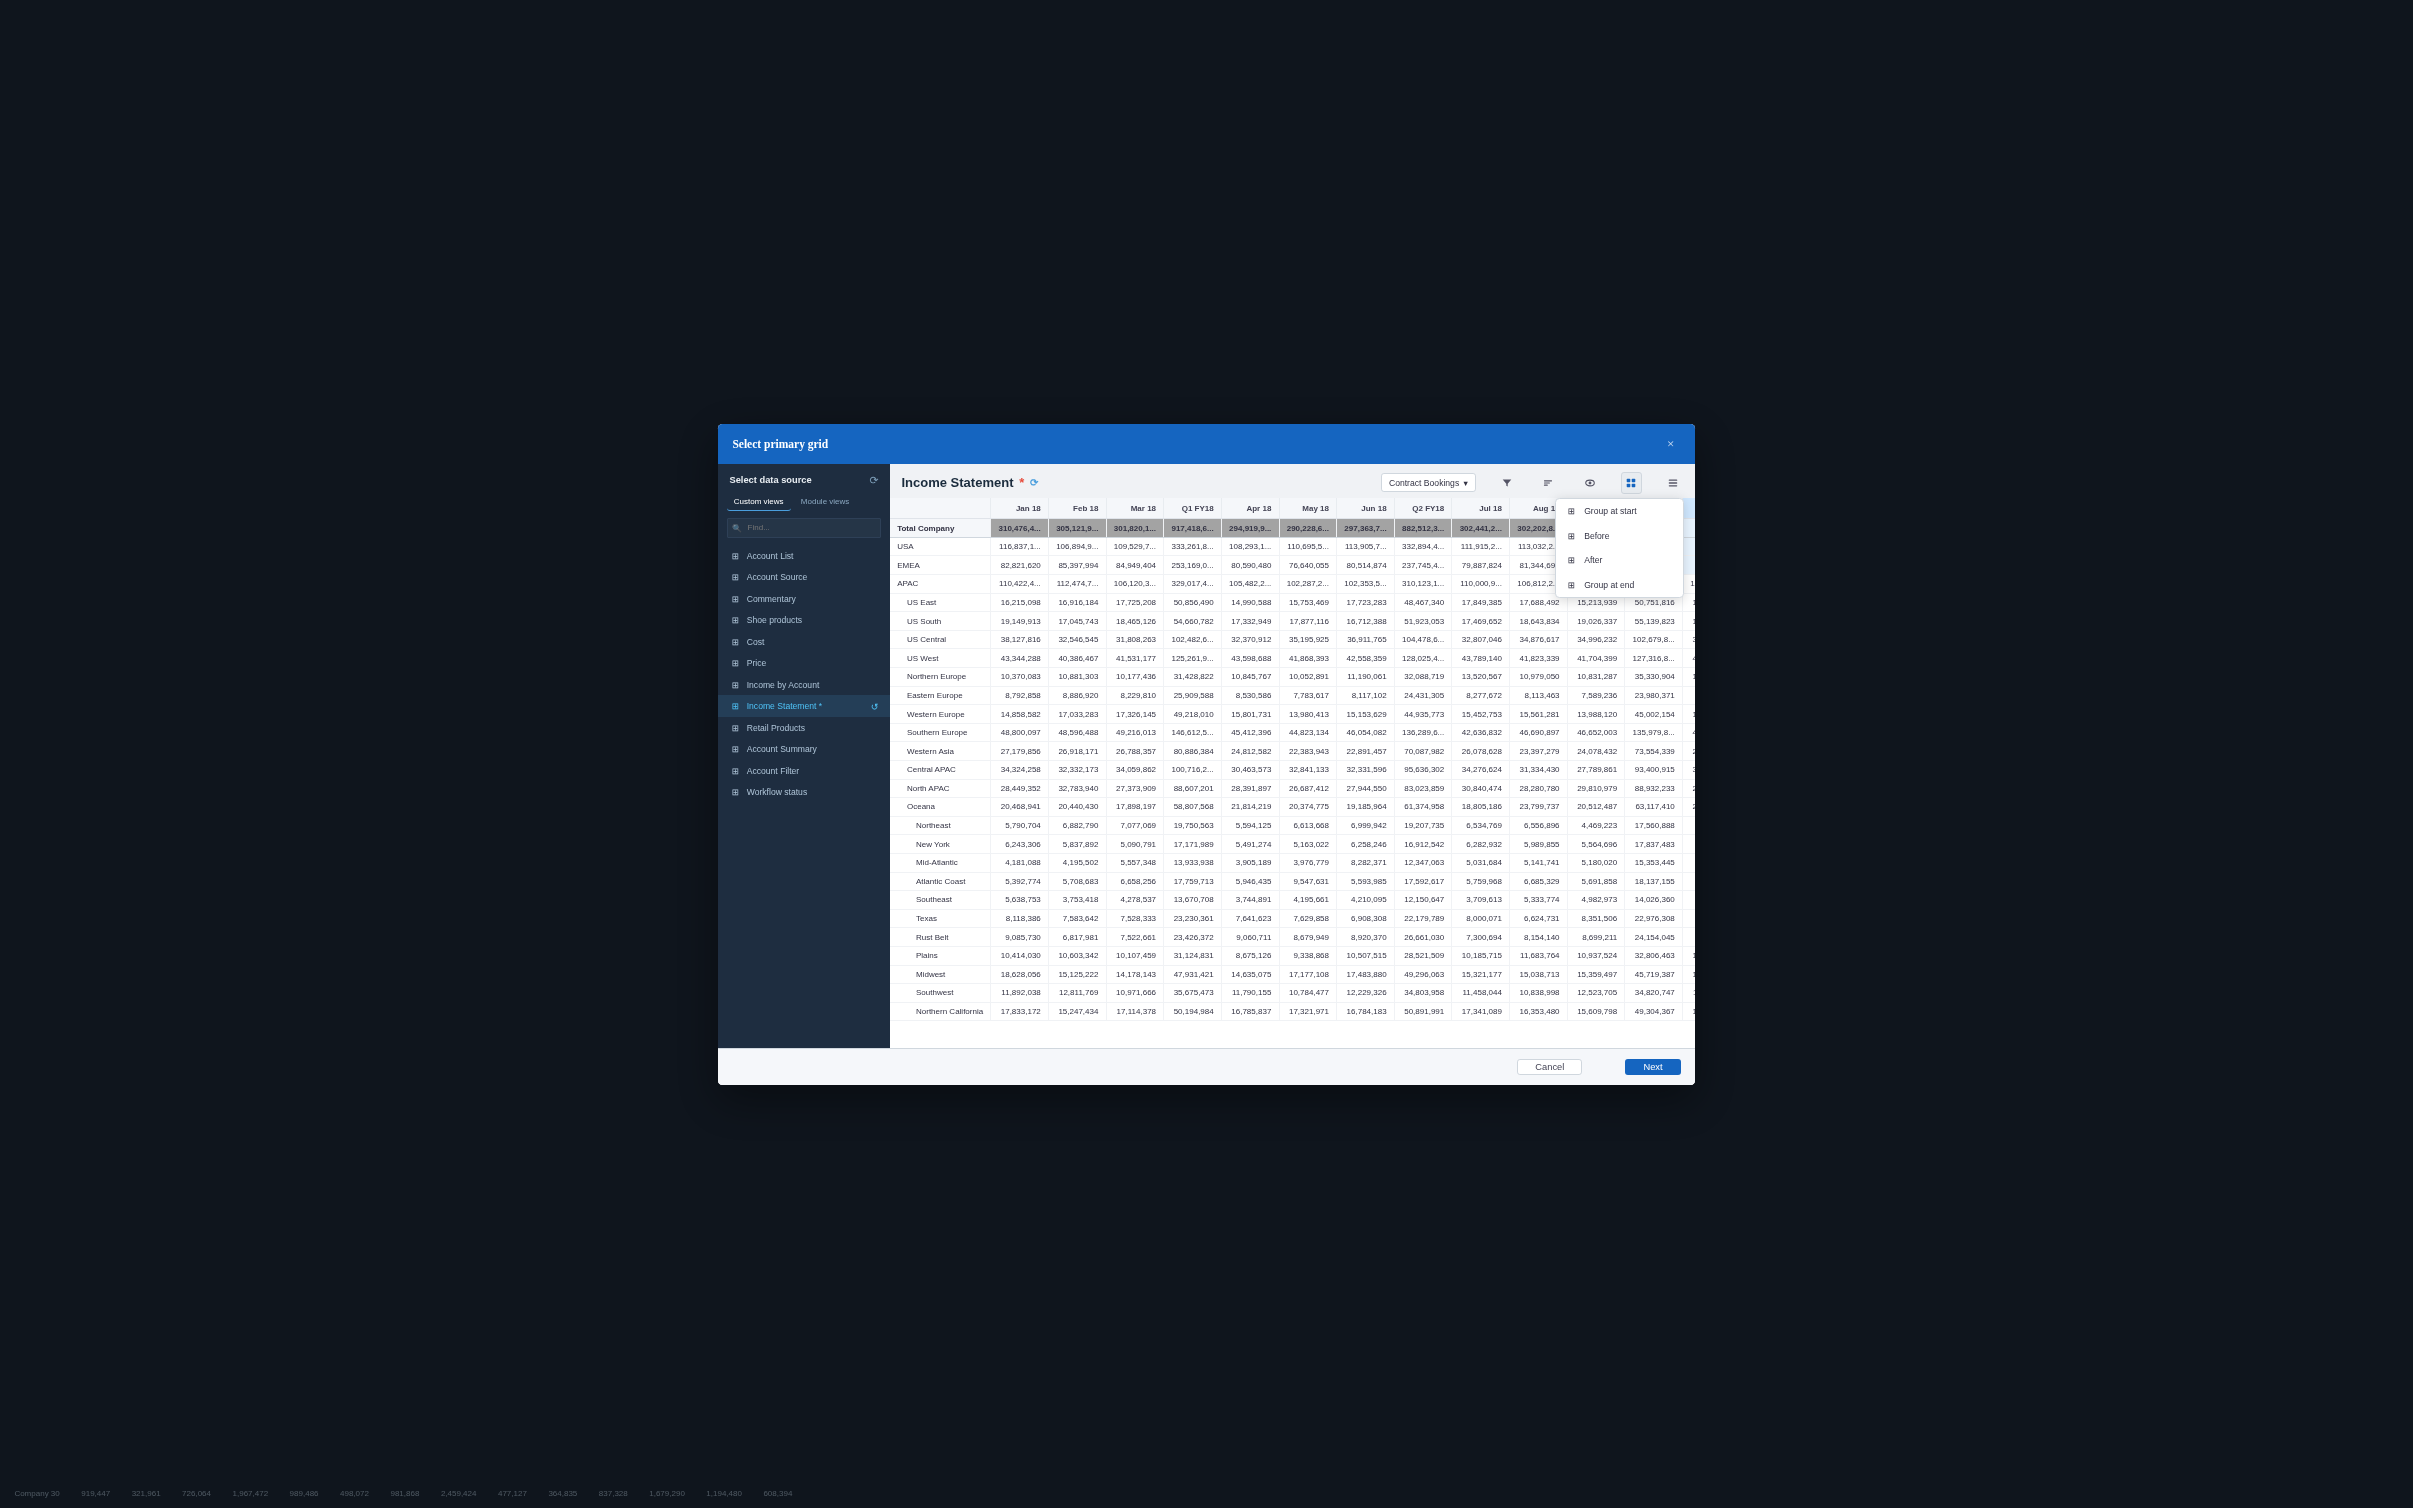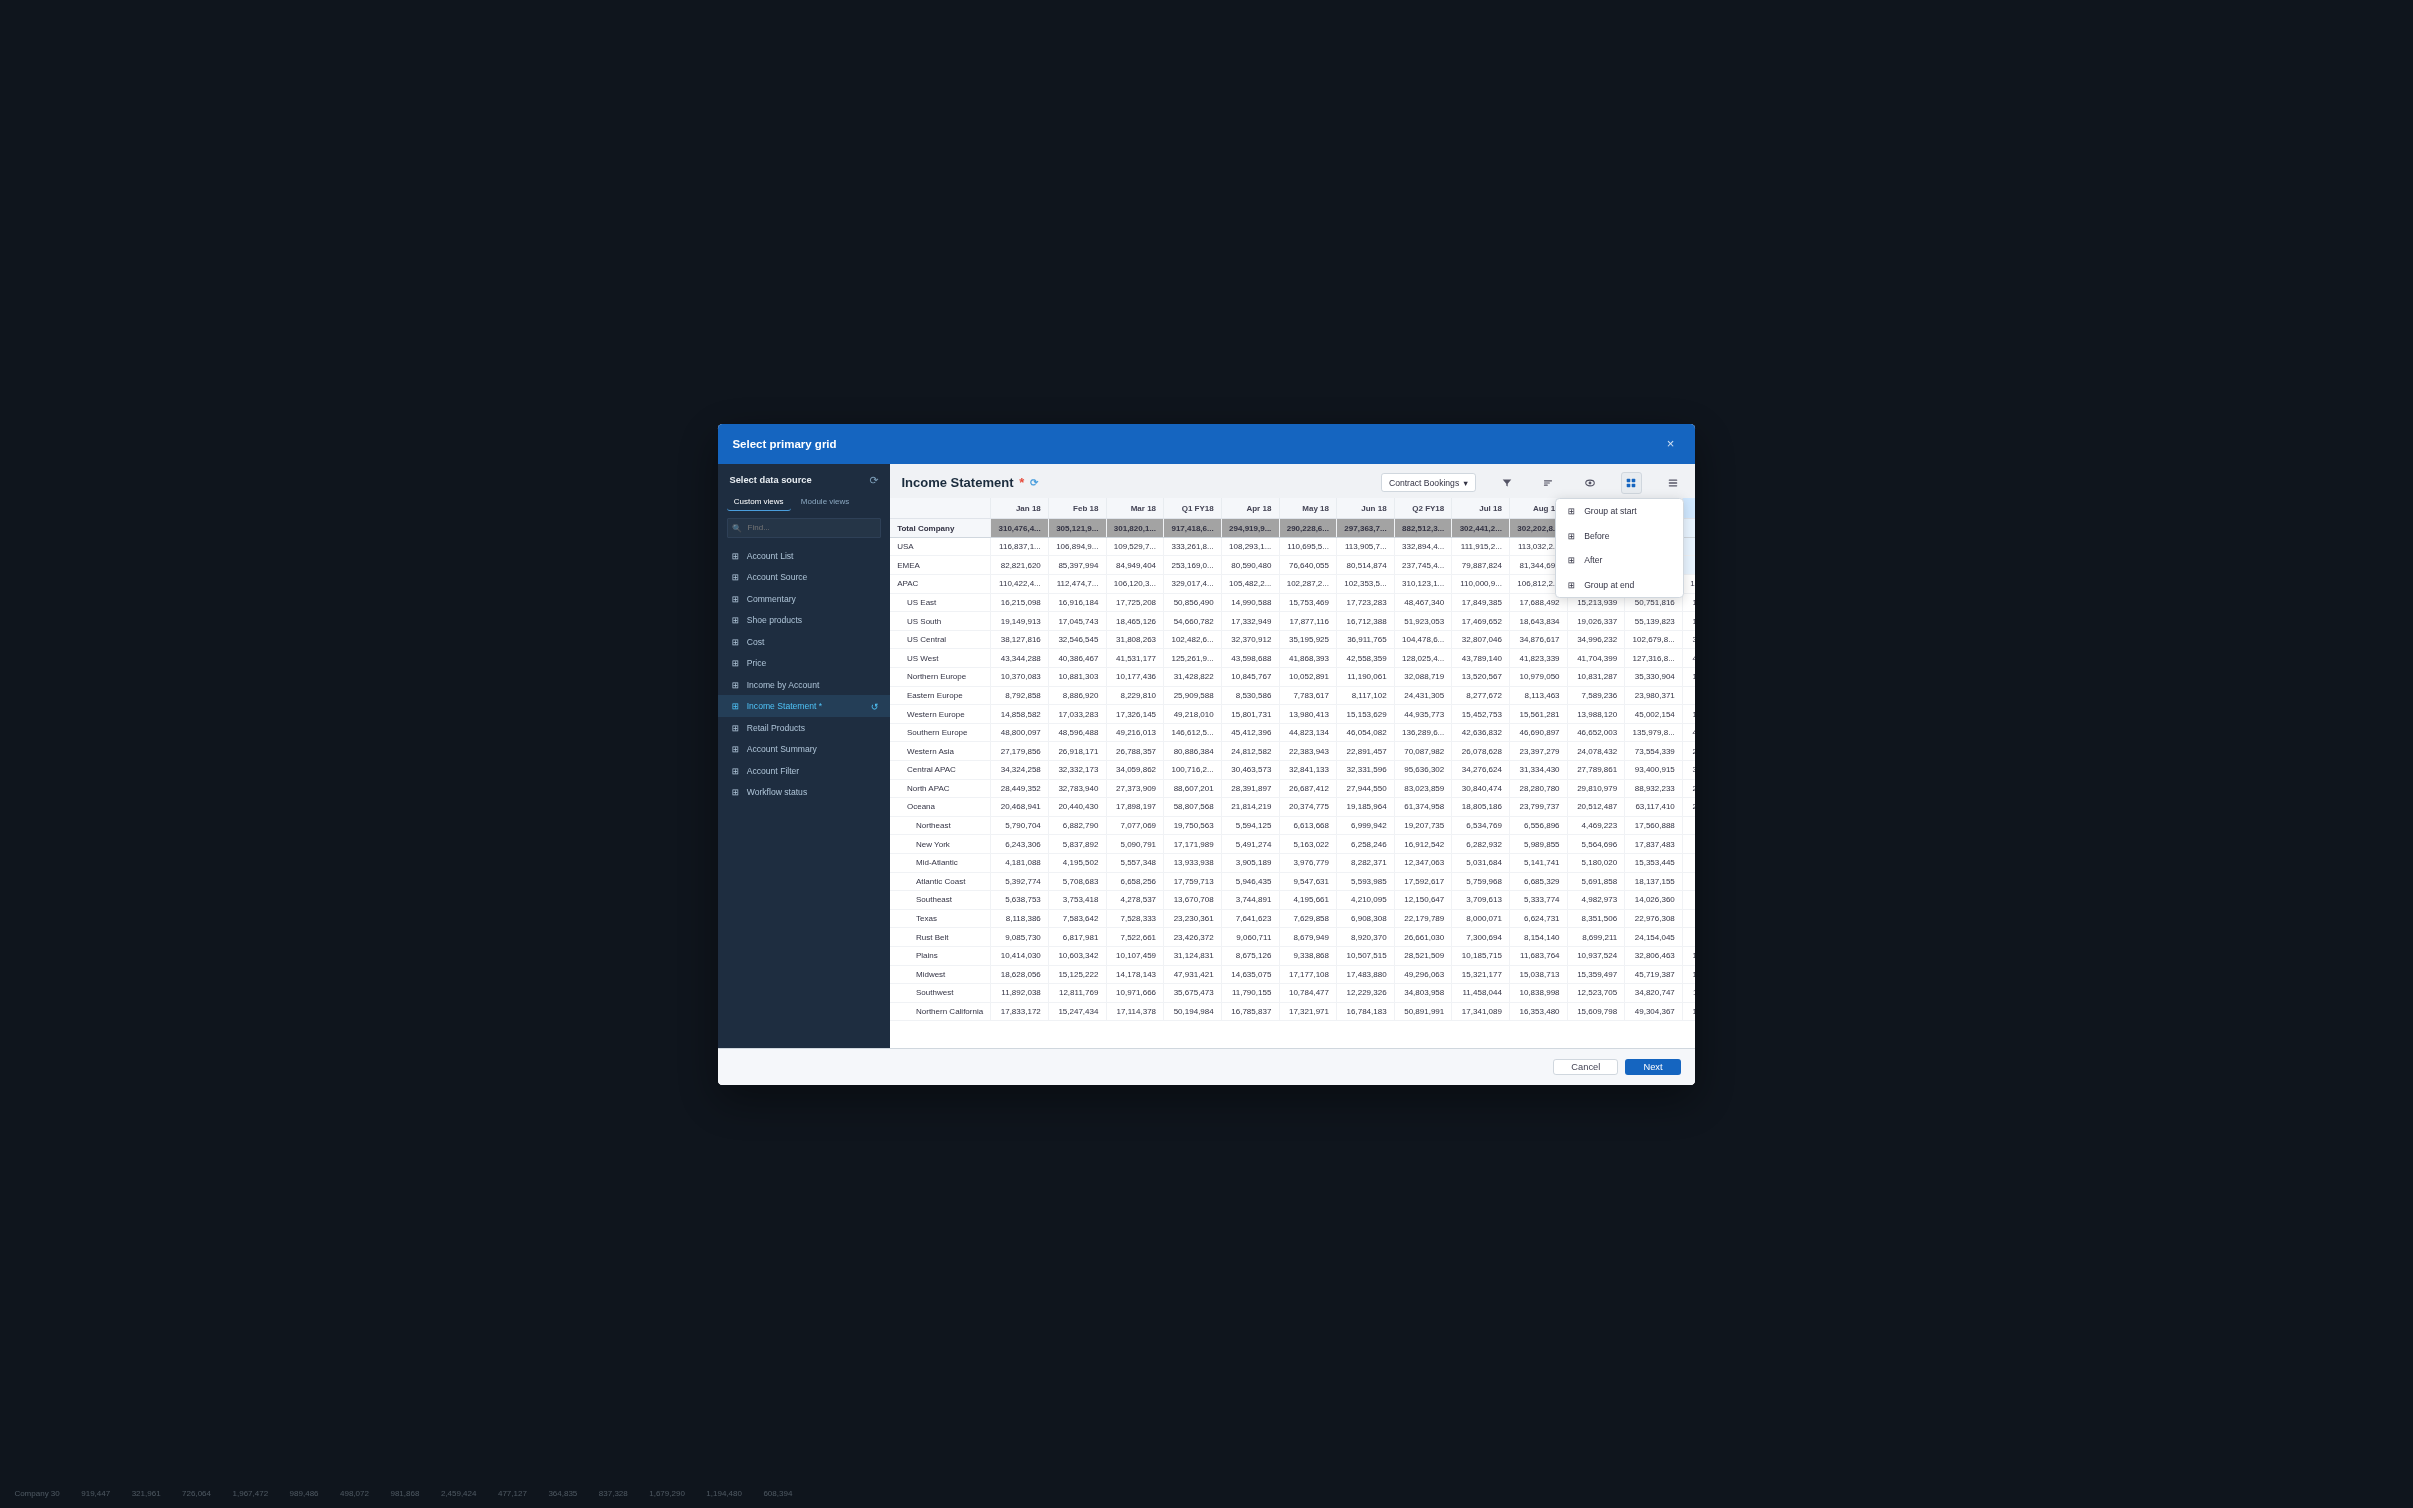--- a/index.html
+++ b/index.html
@@ -36,20 +36,21 @@
 
     
     .modal-header {
       background: #1565c0;
       color: #fff;
       padding: 10px 14.4px;
       display: flex;
       align-items: center;
       justify-content: space-between;
       flex-shrink: 0;
+      font-family: Liberation Serif, serif;
     }
     .modal-header-title {
       font-size: 11.5px;
       font-weight: 600;
     }
     .modal-header-close {
       width: 20px; height: 20px;
       display: flex; align-items: center; justify-content: center;
       cursor: pointer;
       border-radius: 2.9px;
@@ -329,20 +330,21 @@
       gap: 7.2px;
       flex-shrink: 0;
     }
     .btn {
       padding: 2px 17px;
       border-radius: 2.9px;
       font-size: 9.3px;
       cursor: pointer;
       border: 0.7px solid transparent;
       font-weight: 500;
+      margin-left: 36px;
     }
     .btn-cancel {
       background: #fff;
       border-color: #d0d7de;
       color: #445;
     }
     .btn-next {
       background: #1565c0;
       color: #fff;
     }

